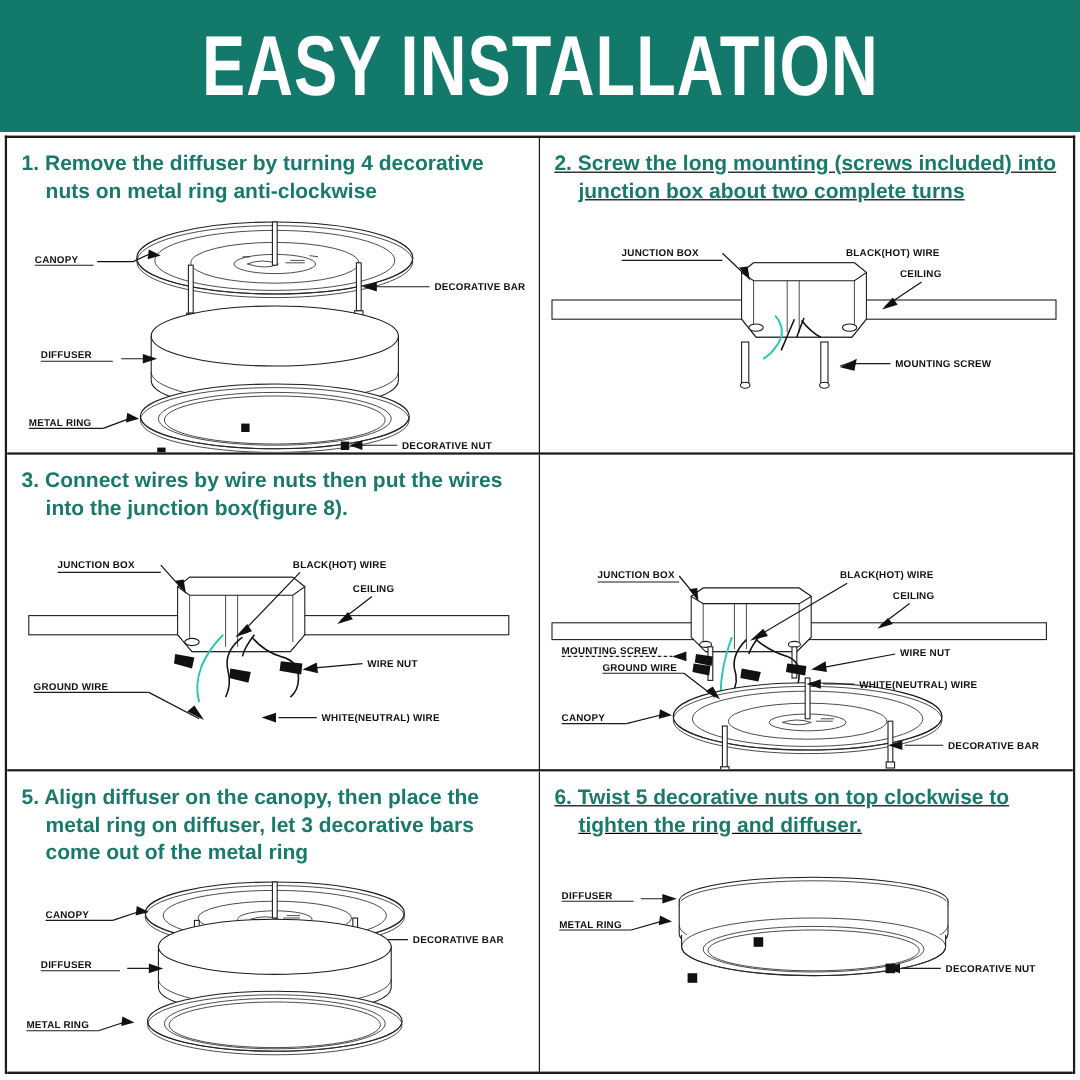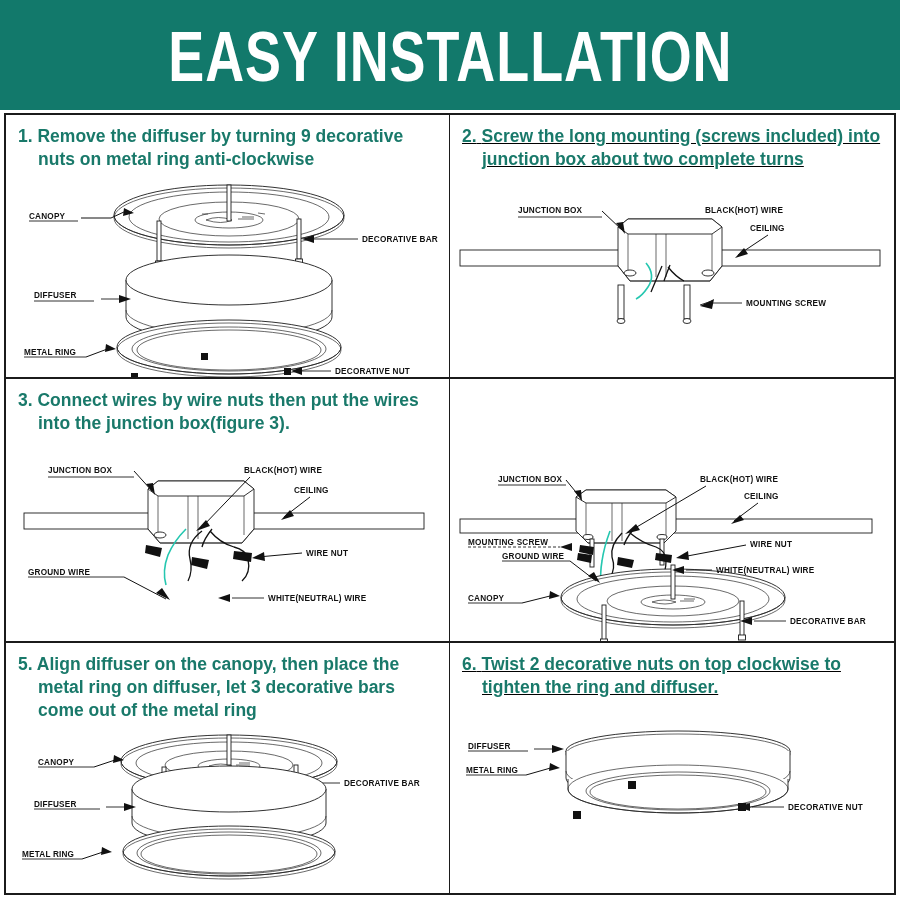--- a/index.html
+++ b/index.html
@@ -89,21 +89,21 @@
 
   <div class="header">
     <h1>EASY INSTALLATION</h1>
   </div>
 
   <div class="grid">
 
     <div class="cell col1 row1">
       <div class="steptext">
         <span class="num">1.</span>
-        <span>Remove the diffuser by turning 9 decorative nuts on metal ring anti-clockwise</span>
+        <span>Remove the diffuser by turning 4 decorative nuts on metal ring anti-clockwise</span>
       </div>
       <div class="figwrap">
         <svg width="446" height="200" viewBox="0 0 446 200" style="left:0px;top:62px;">
 
           <g>
             <ellipse class="fillw" cx="223" cy="38" rx="115" ry="30"></ellipse>
             <ellipse class="ln-thin" cx="223" cy="41" rx="115" ry="30"></ellipse>
             <path class="ln-thin" d="M108 38 A115 30 0 0 0 338 38"></path>
             <ellipse class="ln-thin" cx="223" cy="40" rx="100" ry="25"></ellipse>
             <ellipse class="ln-thin" cx="223" cy="42" rx="70" ry="17"></ellipse>
@@ -230,21 +230,21 @@
             <line class="ln" x1="250" y1="118" x2="262" y2="114"></line>
           </g>
           <text class="lbl" x="296" y="119">MOUNTING SCREW</text>
         </svg>
       </div>
     </div>
 
     <div class="cell col1 row2">
       <div class="steptext">
         <span class="num">3.</span>
-        <span>Connect wires by wire nuts then put the wires into the junction box(figure 3).</span>
+        <span>Connect wires by wire nuts then put the wires into the junction box(figure 8).</span>
       </div>
       <div class="figwrap">
         <svg width="446" height="195" viewBox="0 0 446 195" style="left:0px;top:72px;">
 
           <g>
             <rect class="fillw" x="18" y="62" width="400" height="16"></rect>
           </g>
 
           <g>
             <path class="fillw" d="M142 38 L142 78 L154 92 L236 92 L248 78 L248 38 L238 30 L152 30z"></path>
@@ -475,21 +475,21 @@
             <path class="nut" d="M96 116 l10 5 l-11 3z"></path>
           </g>
           <text class="lbl" x="16" y="126">METAL RING</text>
         </svg>
       </div>
     </div>
 
     <div class="cell col2 row3">
       <div class="steptext">
         <span class="num">6.</span>
-        <span>Twist 2 decorative nuts on top clockwise to tighten the ring and diffuser.</span>
+        <span>Twist 5 decorative nuts on top clockwise to tighten the ring and diffuser.</span>
       </div>
       <div class="figwrap">
         <svg width="446" height="160" viewBox="0 0 446 160" style="left:0px;top:80px;">
 
           <g>
 
             <ellipse class="fillw" cx="228" cy="28" rx="112" ry="20"></ellipse>
             <ellipse class="ln-thin" cx="228" cy="31" rx="112" ry="20"></ellipse>
             <path class="ln-thin" d="M116 28 A112 20 0 0 0 340 28"></path>
 

